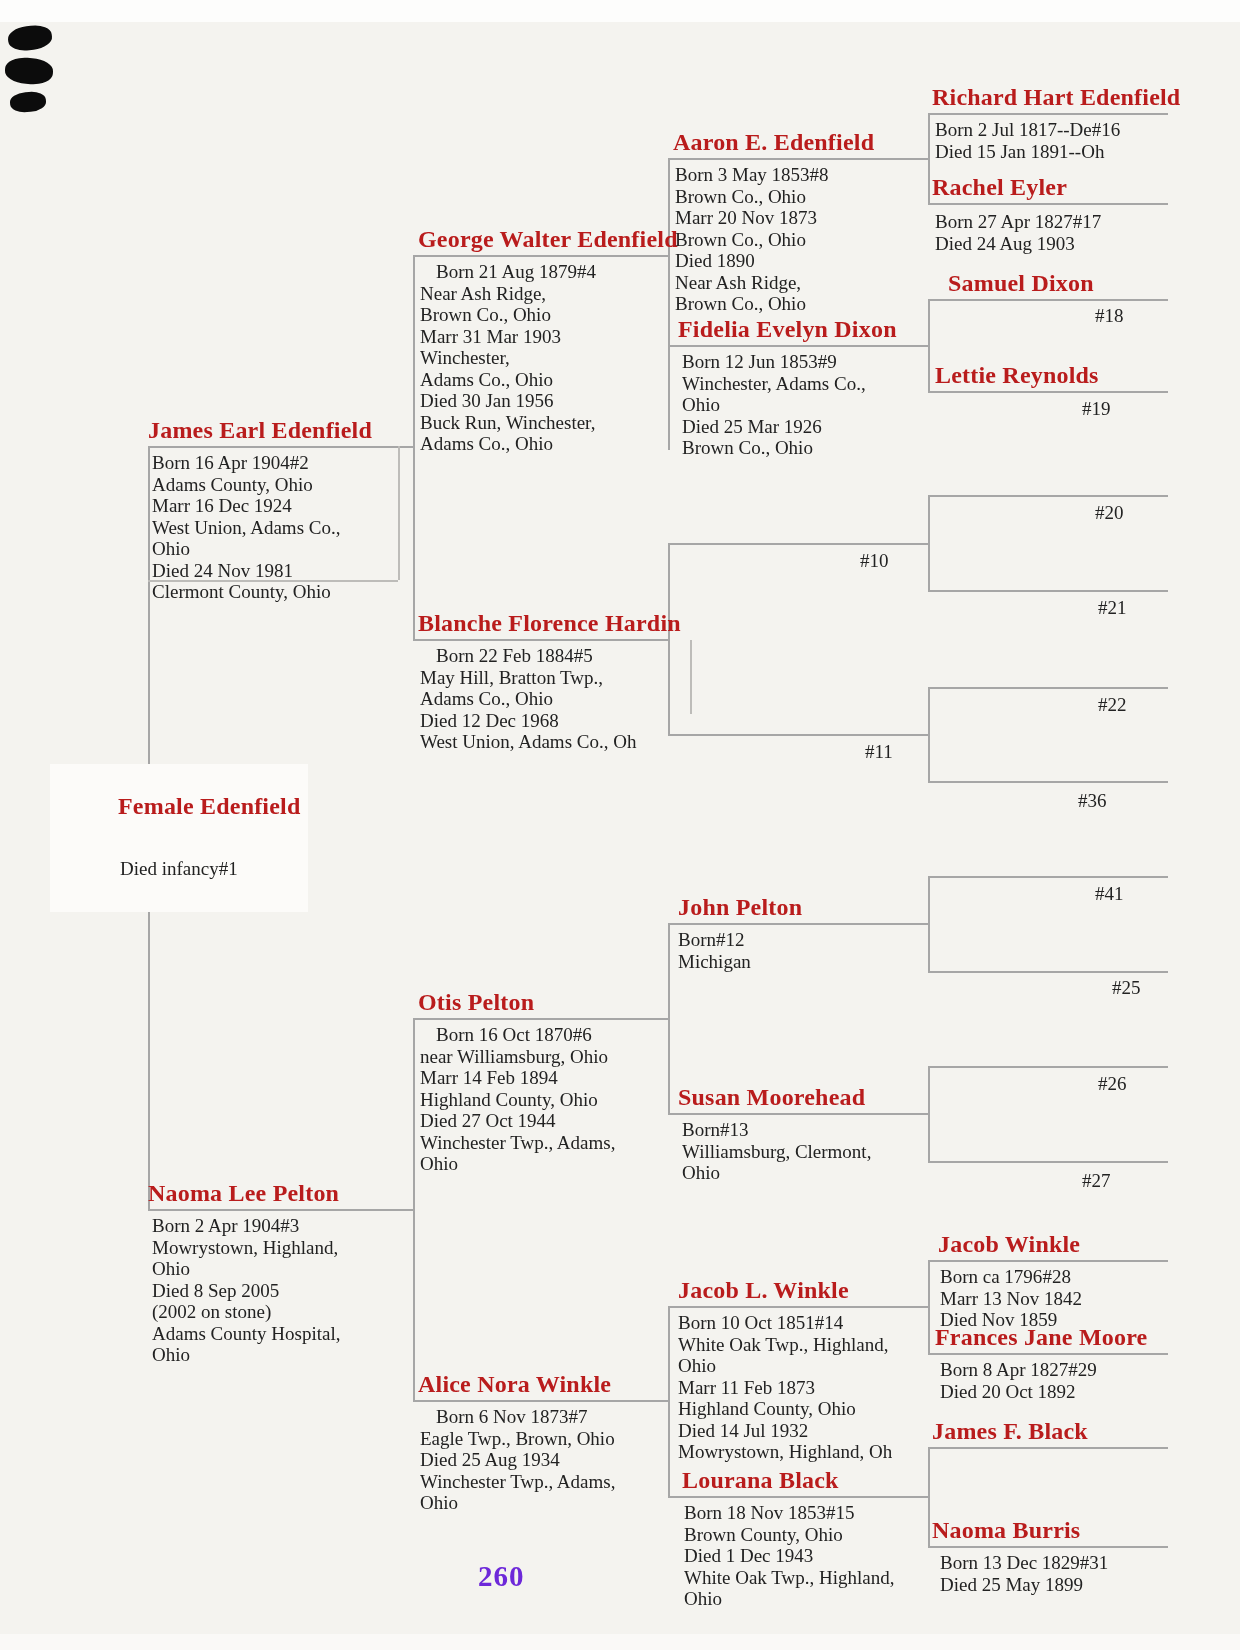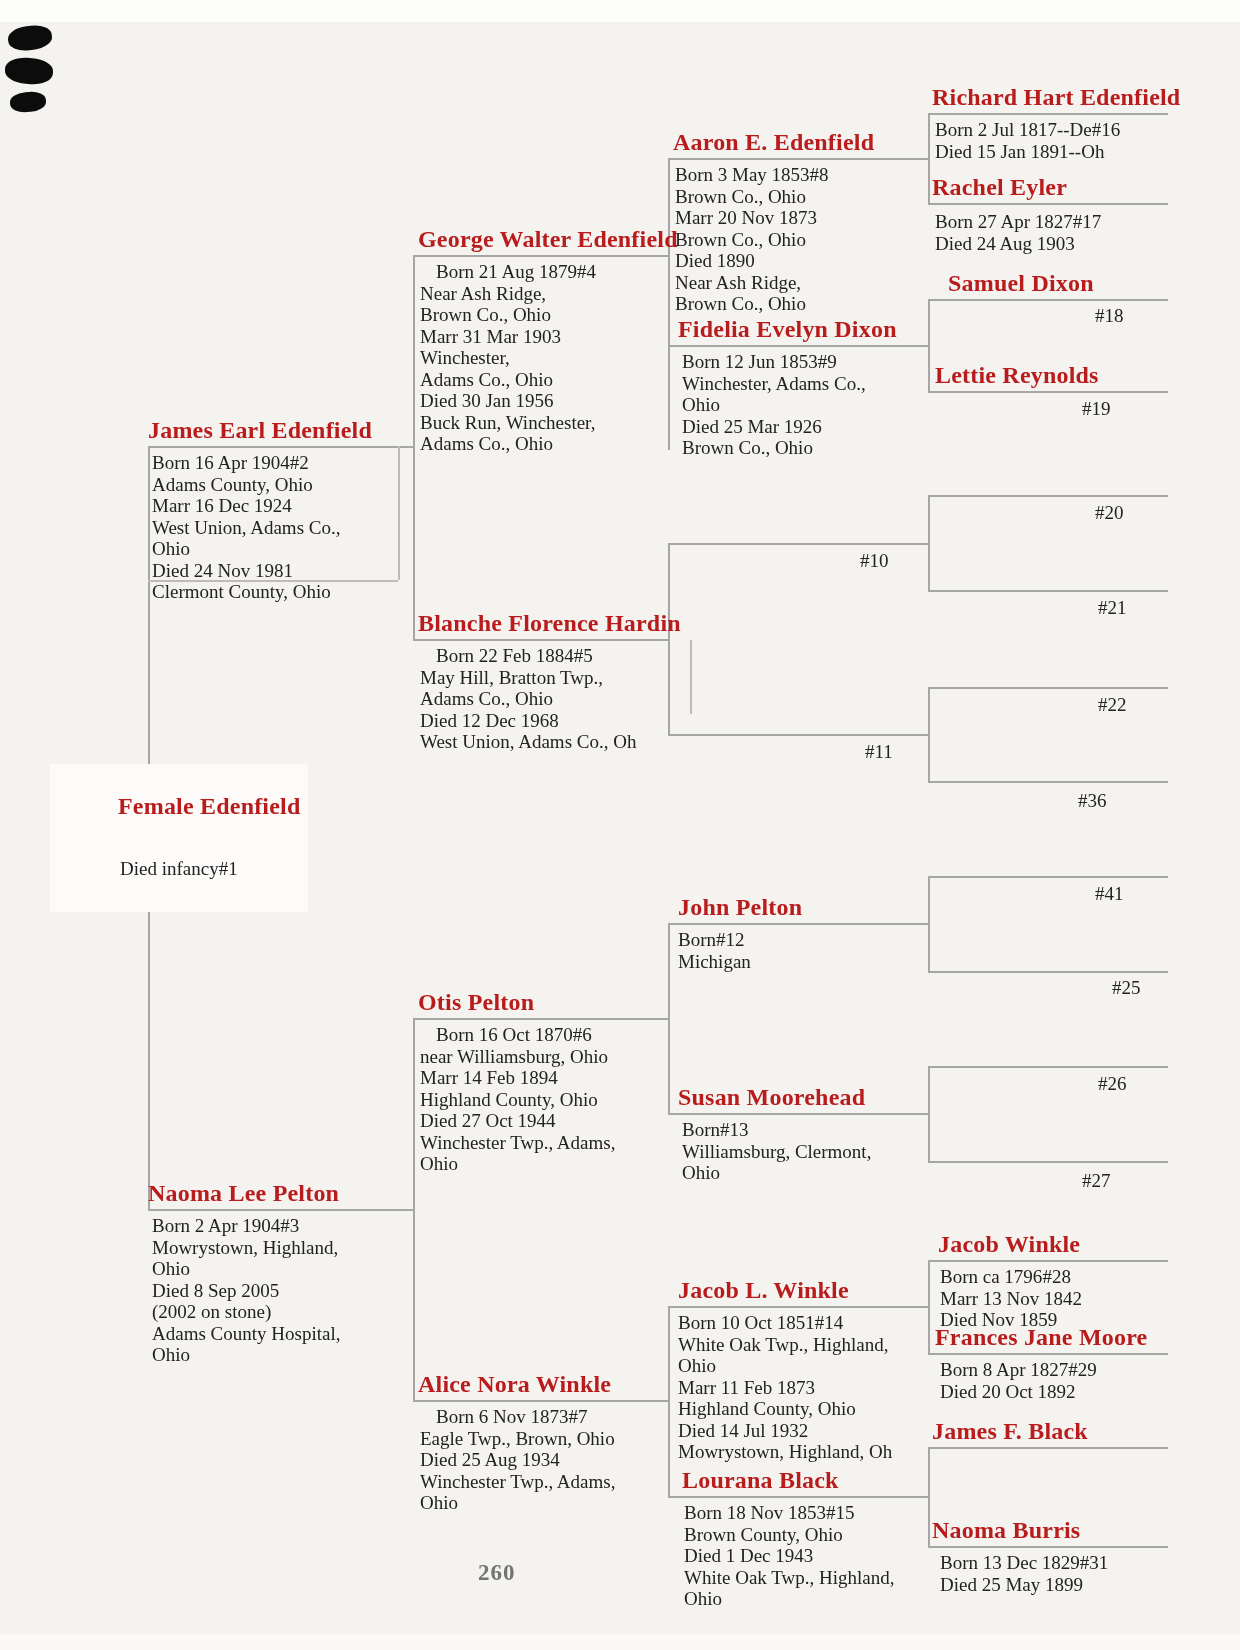--- a/index.html
+++ b/index.html
@@ -22,21 +22,21 @@
   }
   .pdetails { position:absolute; font-size:19px; line-height:21.5px; color:#222; }
   .dline { white-space:nowrap; }
   .dline.first { display:flex; }
   .first.g2 { padding-right:28px; }
   .first.g3 { padding-right:30px;margin-left:16px; }
   .first.g4 { padding-right:55px; }
   .first.g5 { padding-right:8px; }
   .num { white-space:nowrap; }
   .cellnum { position:absolute; font-size:19px; color:#222; white-space:nowrap; }
-  .pageno { position:absolute; font-weight:700; font-size:23px; letter-spacing:1px; color:#737373; }
+  .pageno { position:absolute; font-weight:700; font-size:29px; letter-spacing:1px; color:#6d28d9; }
 </style>
 </head>
 <body>
 
 <div class="page">
 
   <div class="topstrip"></div>
   <div class="botstrip"></div>
   <div class="blob" style="left:8px;top:26px;width:44px;height:24px;transform:rotate(-7deg)"></div>
   <div class="blob" style="left:5px;top:58px;width:48px;height:26px;transform:rotate(4deg)"></div>

